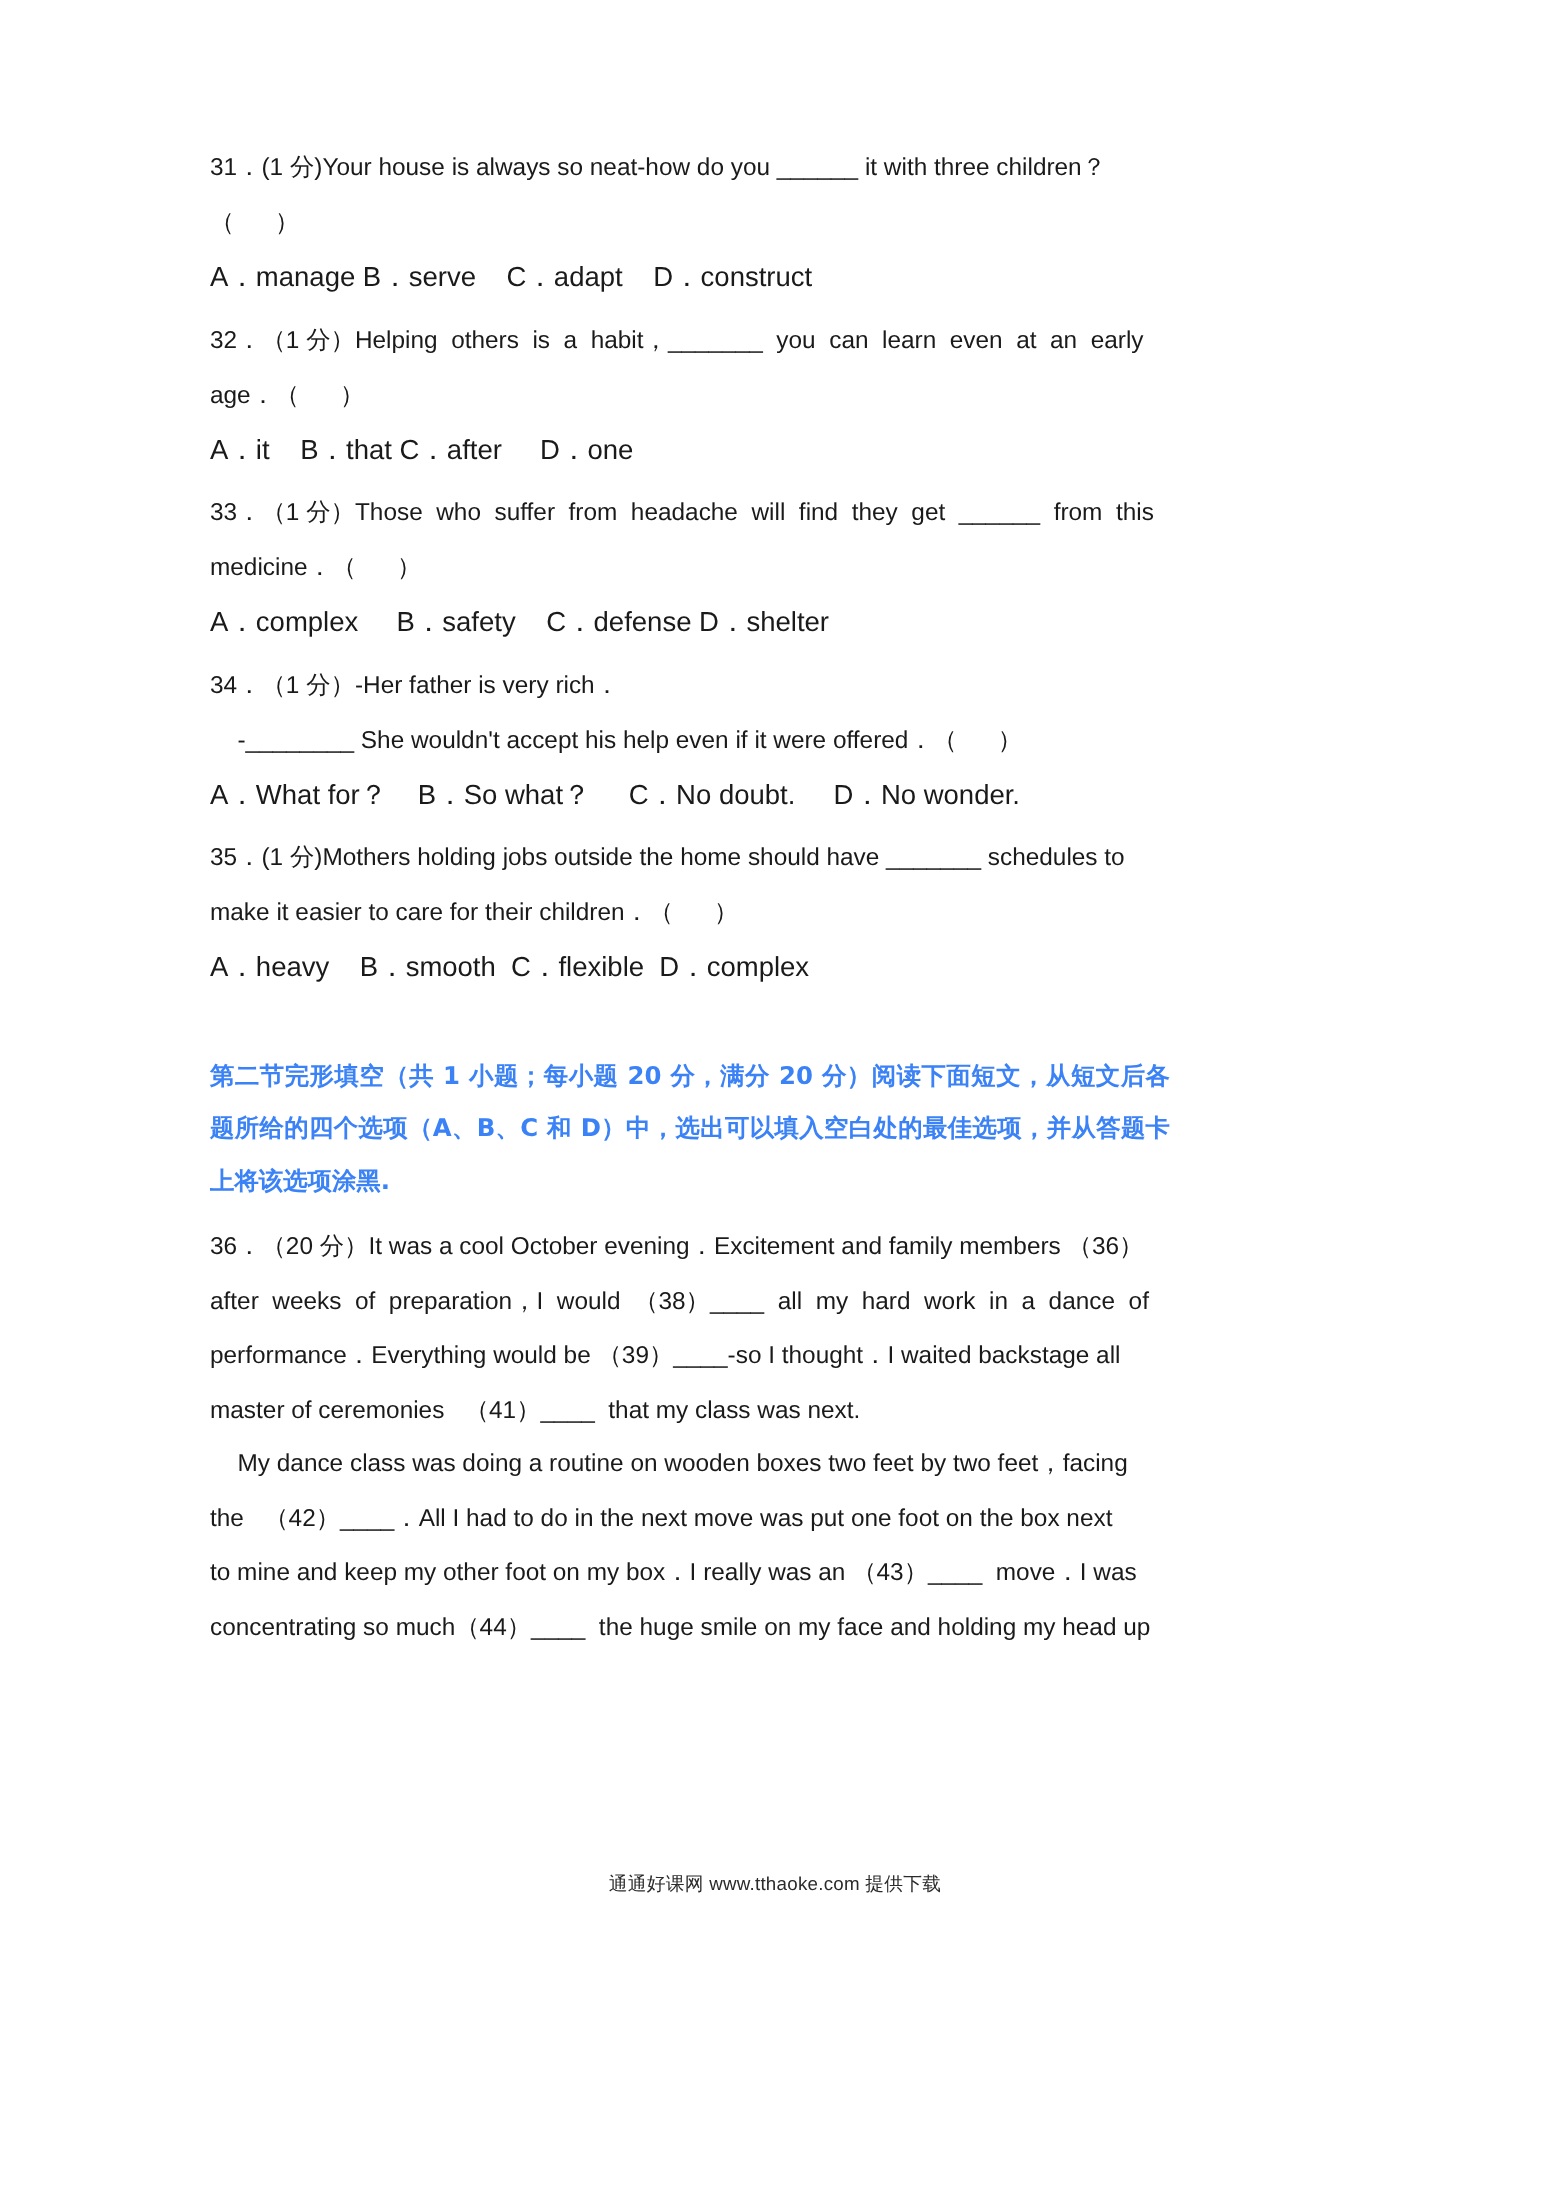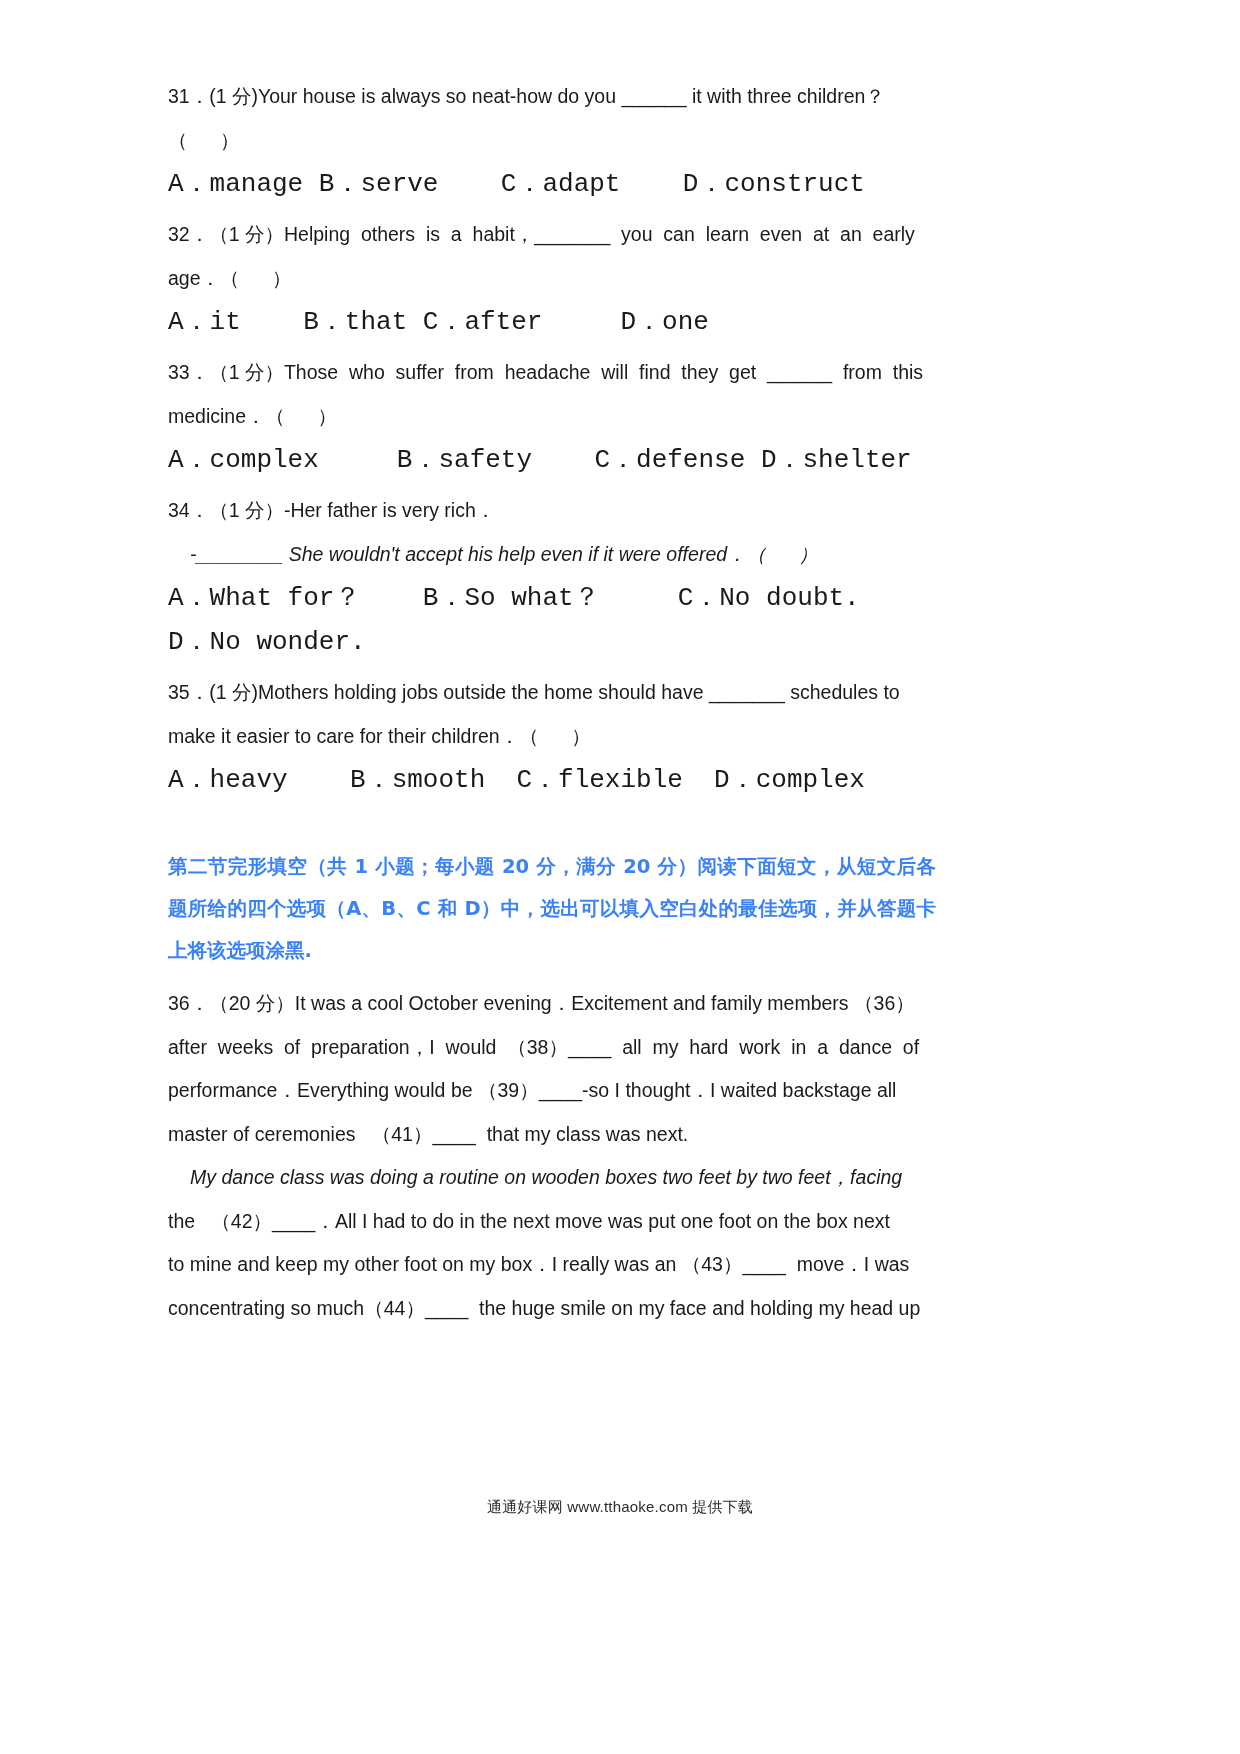--- a/index.html
+++ b/index.html
@@ -14,46 +14,44 @@
     color: #000000;
     position: relative;
     overflow: hidden;
   }
   .page {
     position: absolute;
     left: 0; top: 0;
     width: 1104px;
     height: 1754px;
     box-sizing: border-box;
-    padding: 74px 168px 0 168px;
+    padding: 112px 168px 0 168px;
   }
   .q {
     margin: 0 0 6px 0;
   }
   .line {
     font-size: 19.5px;
     line-height: 44px;
     color: #1a1a1a;
     text-align: justify;
     text-justify: inter-word;
     white-space: pre-wrap;
   }
   .line.nj {
     text-align: left;
   }
   .indent {
     text-indent: 22px;
-    font-style: italic;
   }
   .opts {
-    font-size: 26px;
+    font-size: 22px;
     line-height: 44px;
     color: #1a1a1a;
     white-space: pre-wrap;
-    font-family: Liberation Mono, monospace;
   }
   .section-head {
     font-family: "DejaVu Sans", sans-serif;
     font-weight: bold;
     font-size: 19.5px;
     line-height: 42px;
     color: #3b82f6;
     text-align: justify;
     text-justify: inter-word;
     margin-top: 44px;

